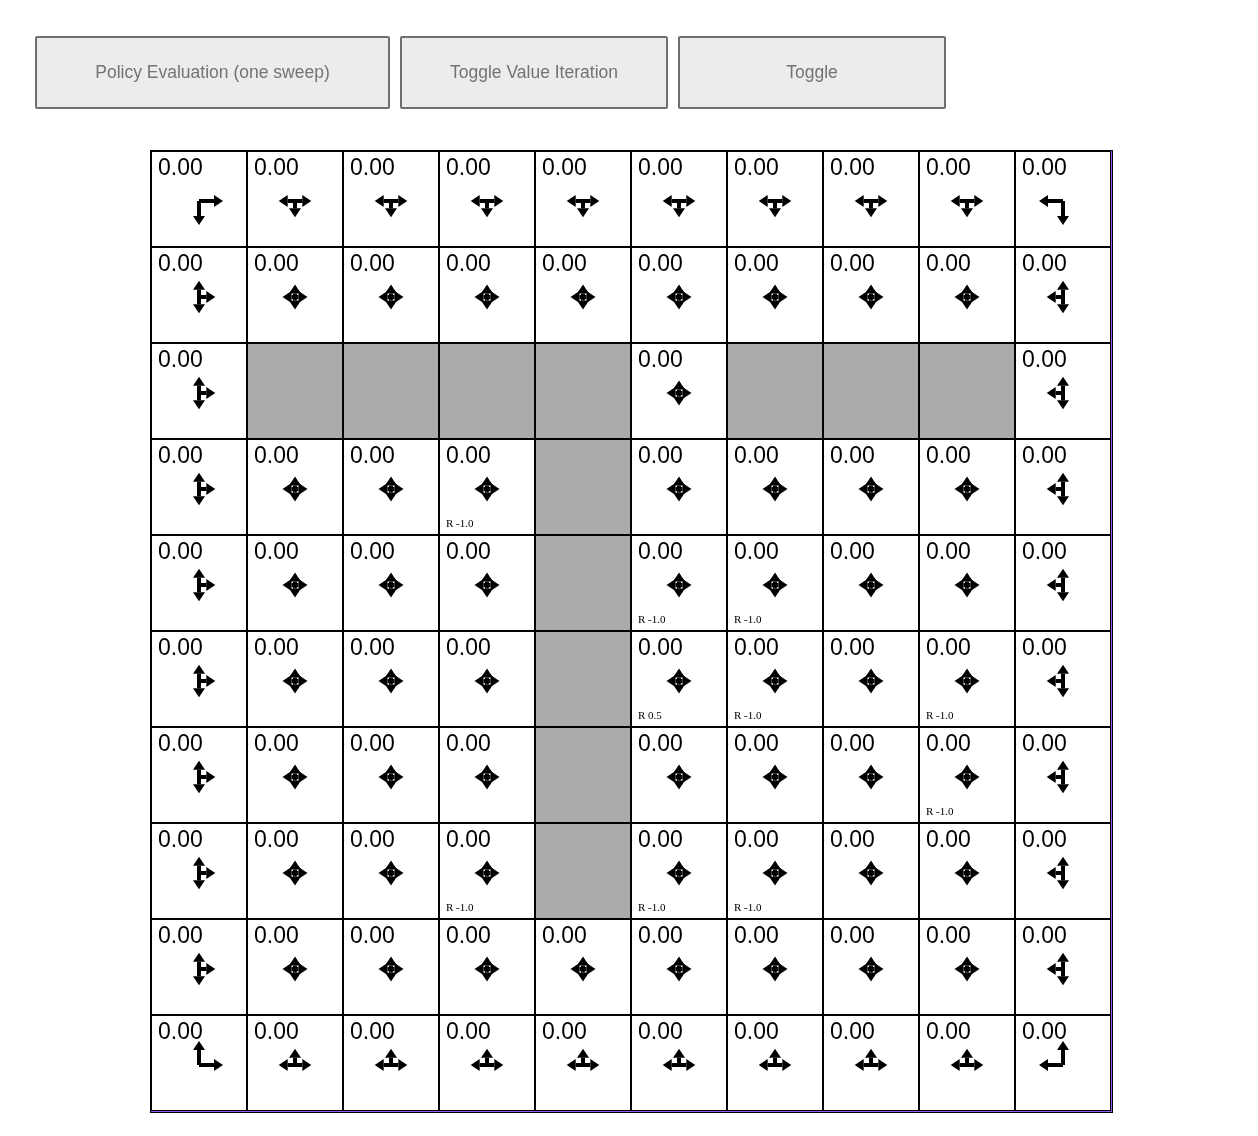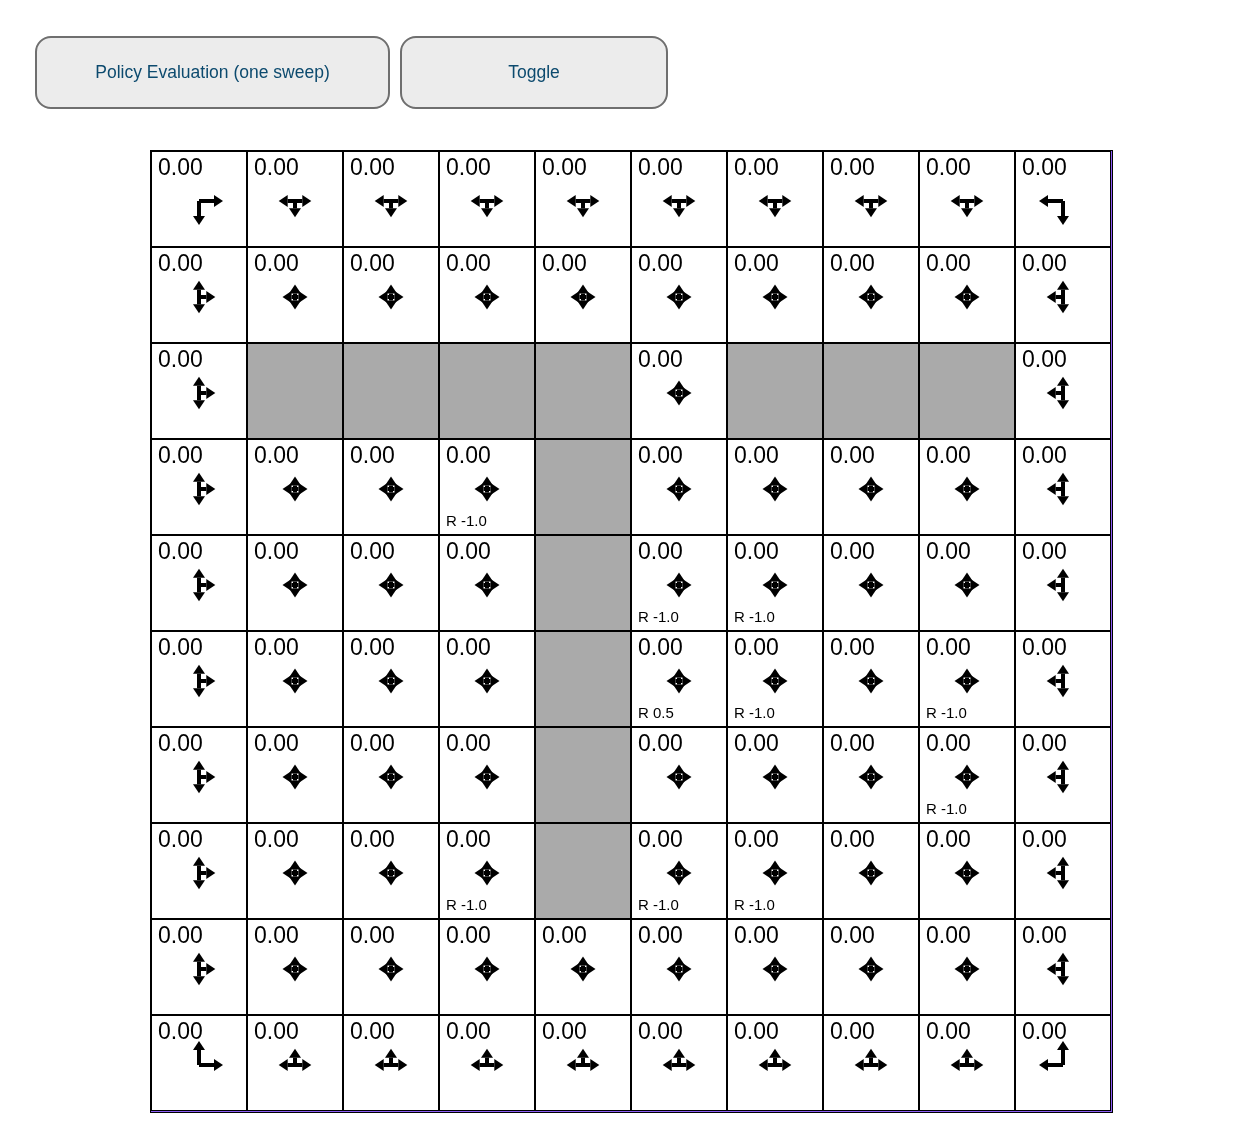--- a/index.html
+++ b/index.html
@@ -1,36 +1,37 @@
 <!DOCTYPE html>
 <html style="--wall: #aaaaaa; --border: #000000; --arrow: #000000; --button_bg: #ececec; --button_border: #6f6f6f;"><head>
 <meta charset="utf-8">
 <style>
   html,body{margin:0;padding:0;background:#fff;font-family:"Liberation Sans",sans-serif;color:#000;}
   .page{width:1258px;height:1136px;position:relative;overflow:hidden;background:#fff;}
   .toolbar{position:absolute;left:35px;top:36px;display:flex;gap:10px;}
   .btn{height:73px;background:var(--button_bg);border:2px solid var(--button_border);
-       border-radius:16px;font-family:"Liberation Sans",sans-serif;font-size:17.5px;color:#0c4a6e;
+       border-radius:2px;font-family:"Liberation Sans",sans-serif;font-size:17.5px;color:#737373;
        display:flex;align-items:center;justify-content:center;cursor:pointer;box-sizing:border-box;}
   .b1{width:355px;} .b2{width:267px;} .b3{width:268px;} .b4{width:268px;}
   .grid{position:absolute;left:150px;top:150px;width:963px;height:963px;
         display:grid;grid-template-columns:repeat(10,96px);grid-template-rows:repeat(10,96px);
         border:1.5px solid var(--border);box-sizing:border-box;background:#8b5cf6;}
   .cell{position:relative;border:1.5px solid var(--border);box-sizing:border-box;background:#fff;}
   .cell.wall{background:var(--wall);}
   .val{position:absolute;top:1px;left:6px;font-size:23px;line-height:1.25;}
-  .rw{position:absolute;bottom:5px;left:6px;font-size:15px;}
+  .rw{position:absolute;bottom:5px;left:6px;font-size:11px;font-family:Liberation Serif, serif;}
   .arrows{position:absolute;left:50%;top:52%;width:60px;height:60px;transform:translate(-50%,-50%);}
 </style>
 </head>
 <body>
 
 <div class="page">
   <div class="toolbar">
     <button class="btn b1">Policy Evaluation (one sweep)</button>
+    <button class="btn b3">Toggle Value Iteration</button>
     <button class="btn b4">Toggle</button>
   </div>
   <div class="grid" id="grid">
       <div class="cell">
         <span class="val">0.00</span>
         <svg viewBox="-30 -30 60 60" class="arrows">
           <g transform="rotate(0)">
             <line x1="0" y1="0" x2="15" y2="0" stroke="#000000" stroke-width="4"></line>
             <polygon points="24,0 15,-6 15,6" fill="#000000"></polygon>
           </g>

